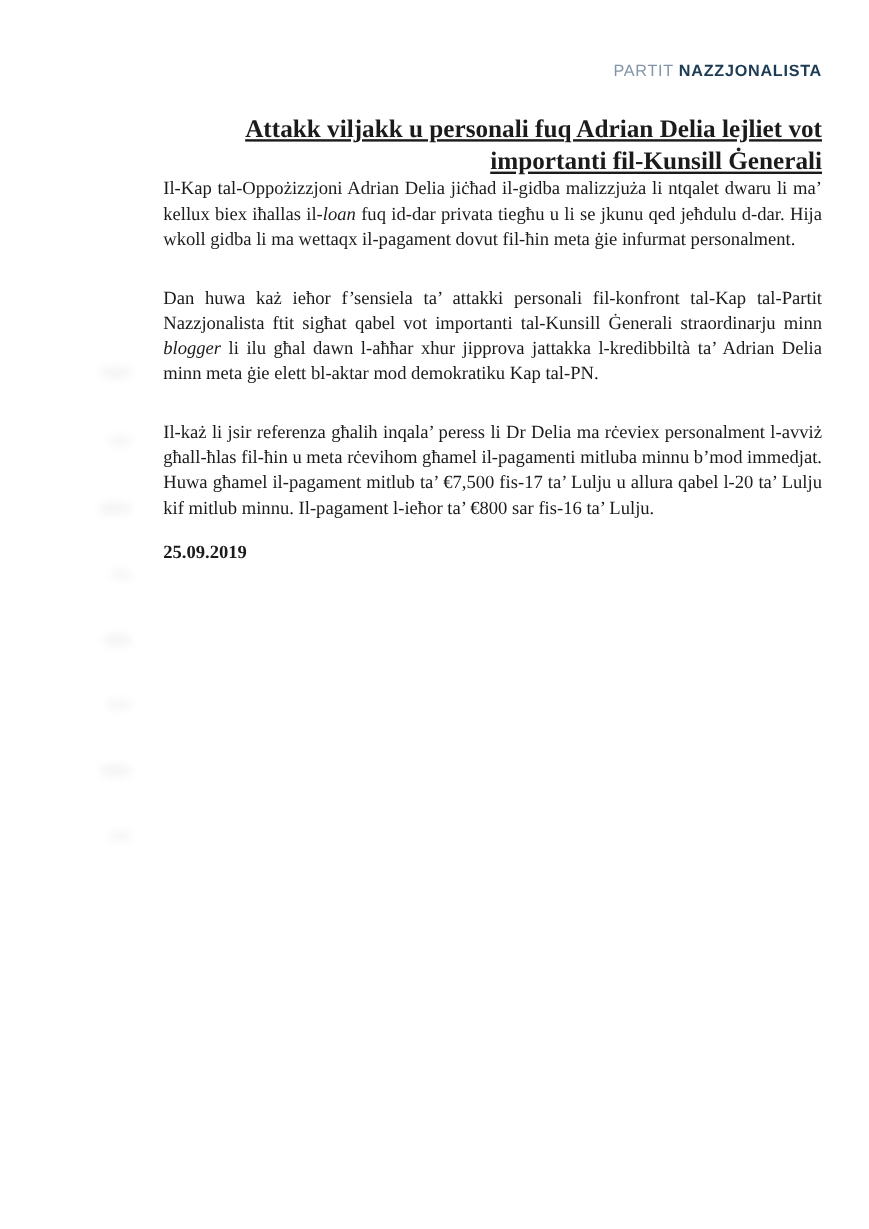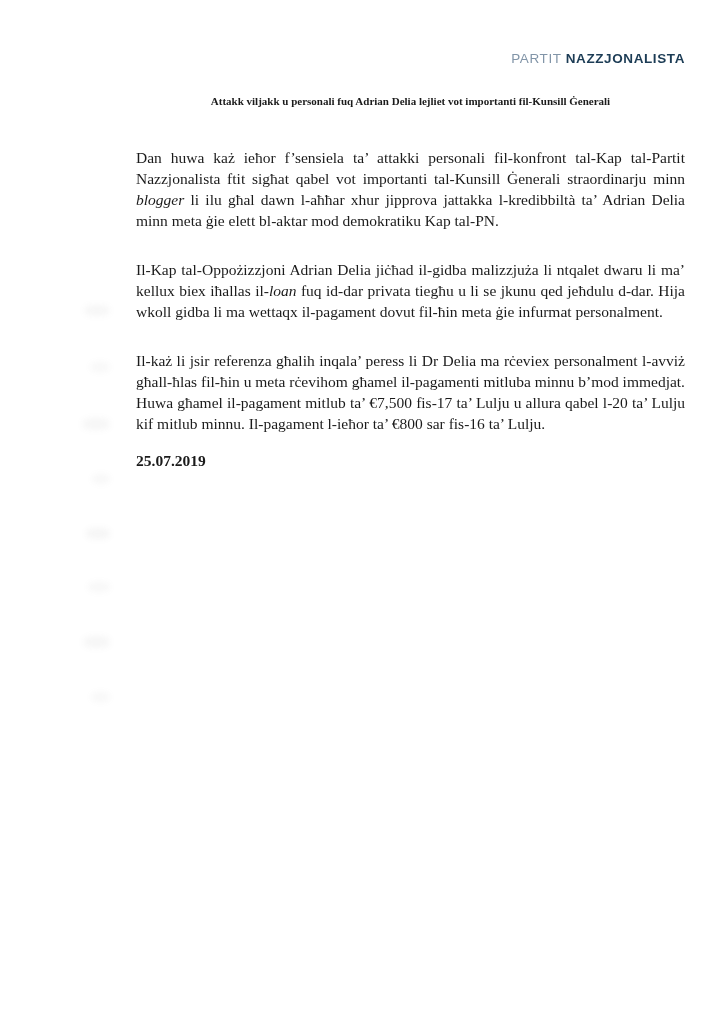--- a/index.html
+++ b/index.html
@@ -29,24 +29,25 @@
     letter-spacing: 0.6px;
     white-space: nowrap;
   }
   .logo .word1 { color: var(--logo-light); font-weight: 400; }
   .logo .word2 { color: var(--logo-dark); font-weight: 800; }
   .doc-title {
     position: absolute;
     top: 94px;
     left: 88px;
     width: 549px;
-    text-align: center;
-    font-size: 11px;
+    text-align: right;
+    font-size: 21px;
     font-weight: bold;
     line-height: 1.3;
+    text-decoration: underline;
   }
   .content {
     position: absolute;
     top: 147px;
     left: 88px;
     width: 549px;
     font-size: 15.5px;
     line-height: 21px;
     text-align: justify;
   }
@@ -89,28 +90,28 @@
 
   <div class="logo">
     <span class="word1">PARTIT</span>
     <span> </span>
     <span class="word2">NAZZJONALISTA</span>
   </div>
 
   <h1 class="doc-title">Attakk viljakk u personali fuq Adrian Delia lejliet vot importanti fil-Kunsill Ġenerali</h1>
 
   <div class="content">
+    <p><span>Il-Kap tal-Oppożizzjoni Adrian Delia jiċħad il-gidba malizzjuża li ntqalet dwaru li ma’ kellux biex iħallas il-</span><span class="italic">loan</span><span> fuq id-dar privata tiegħu u li se jkunu qed jeħdulu d-dar. Hija wkoll gidba li ma wettaqx il-pagament dovut fil-ħin meta ġie infurmat personalment.</span></p>
+
     <p><span>Dan huwa każ ieħor f’sensiela ta’ attakki personali fil-konfront tal-Kap tal-Partit Nazzjonalista ftit sigħat qabel vot importanti tal-Kunsill Ġenerali straordinarju minn </span><span class="italic">blogger</span><span> li ilu għal dawn l-aħħar xhur jipprova jattakka l-kredibbiltà ta’ Adrian Delia minn meta ġie elett bl-aktar mod demokratiku Kap tal-PN.</span></p>
-
-    <p><span>Il-Kap tal-Oppożizzjoni Adrian Delia jiċħad il-gidba malizzjuża li ntqalet dwaru li ma’ kellux biex iħallas il-</span><span class="italic">loan</span><span> fuq id-dar privata tiegħu u li se jkunu qed jeħdulu d-dar. Hija wkoll gidba li ma wettaqx il-pagament dovut fil-ħin meta ġie infurmat personalment.</span></p>
 
     <p><span>Il-każ li jsir referenza għalih inqala’ peress li Dr Delia ma rċeviex personalment l-avviż għall-ħlas fil-ħin u meta rċevihom għamel il-pagamenti mitluba minnu b’mod immedjat. Huwa għamel il-pagament mitlub ta’ €7,500 fis-17 ta’ Lulju u allura qabel l-20 ta’ Lulju kif mitlub minnu. Il-pagament l-ieħor ta’ €800 sar fis-16 ta’ Lulju.</span></p>
   </div>
 
-  <div class="doc-date">25.07.2019</div>
+  <div class="doc-date">25.09.2019</div>
 
   <div class="footer-rule"></div>
   <div class="footer-email">communications@pn.org.mt</div>
 
   <div class="artifact" style="left:36px; top:305px; width:26px; height:11px; opacity:0.07;"></div>
   <div class="artifact" style="left:42px; top:362px; width:20px; height:10px; opacity:0.06;"></div>
   <div class="artifact" style="left:34px; top:418px; width:28px; height:12px; opacity:0.07;"></div>
   <div class="artifact" style="left:44px; top:474px; width:18px; height:10px; opacity:0.06;"></div>
   <div class="artifact" style="left:38px; top:528px; width:24px; height:11px; opacity:0.08;"></div>
   <div class="artifact" style="left:40px; top:582px; width:22px; height:10px; opacity:0.06;"></div>

